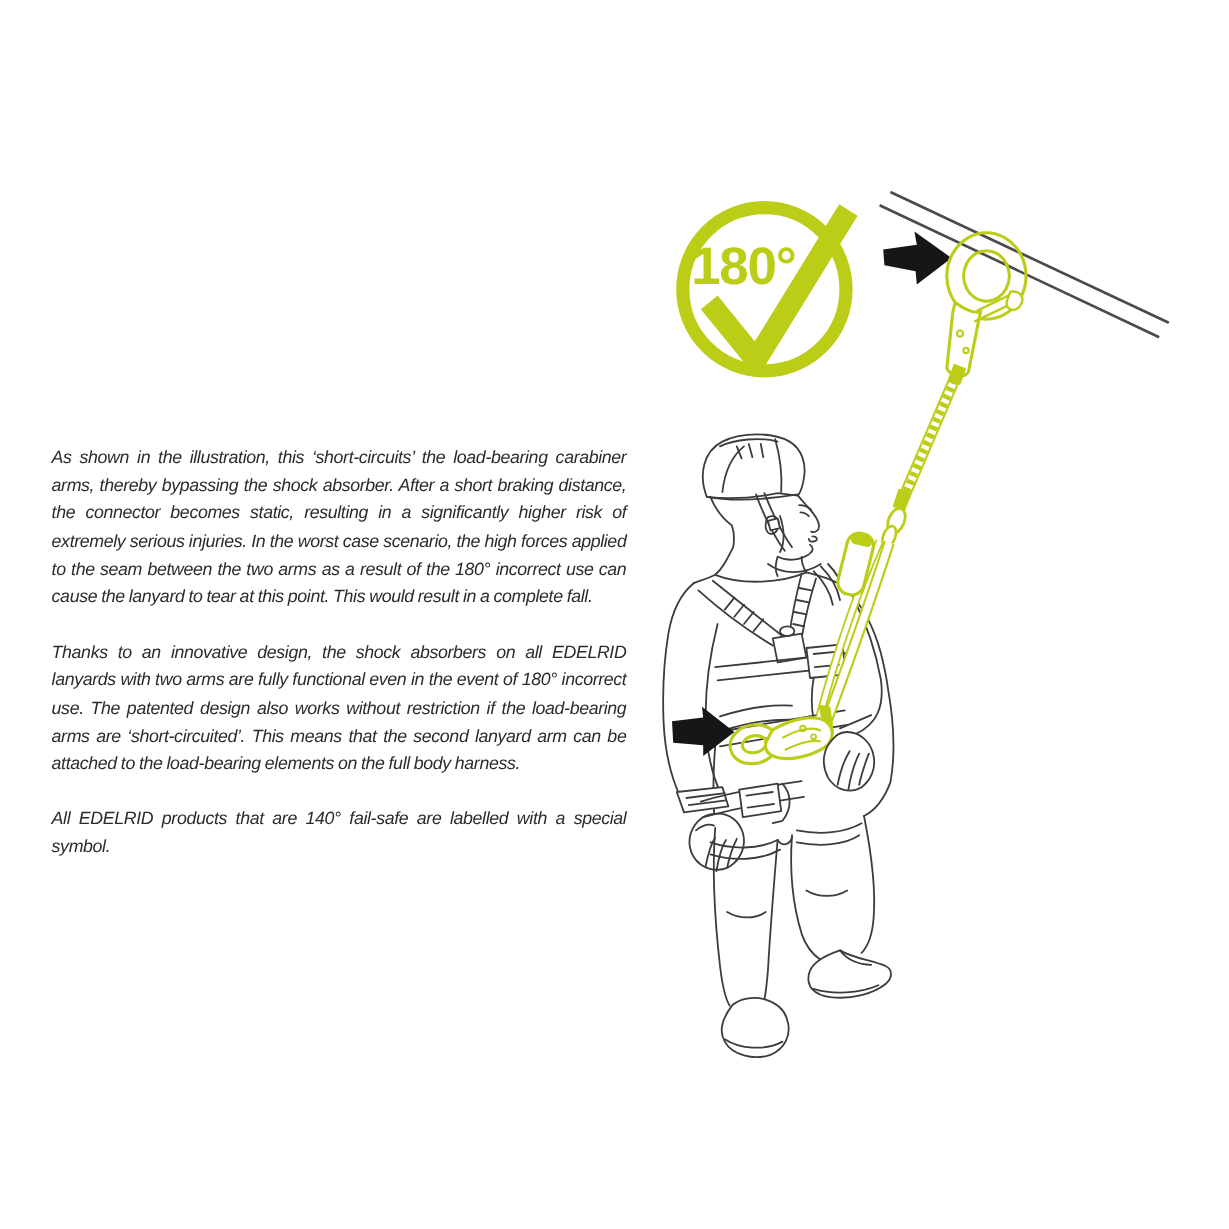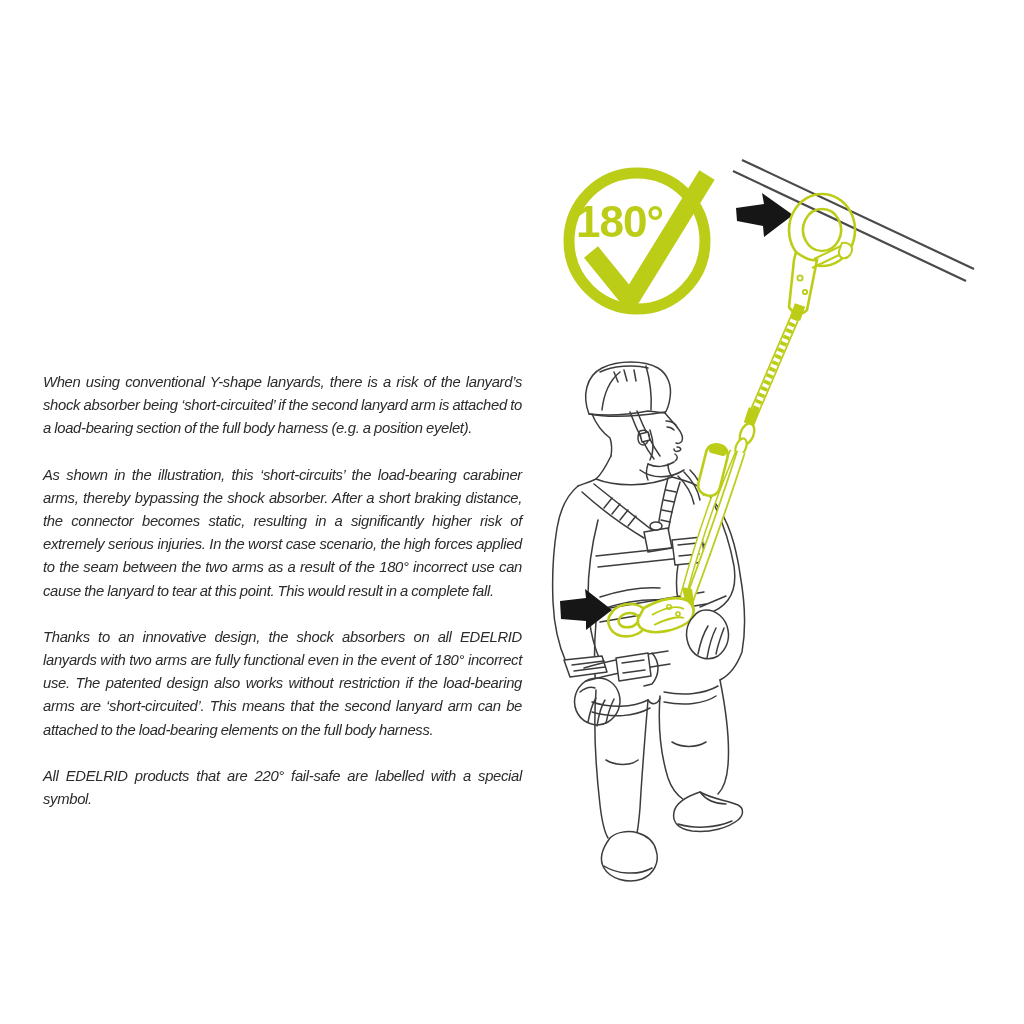--- a/index.html
+++ b/index.html
@@ -45,24 +45,23 @@
     font-family:"Liberation Sans",sans-serif;
     font-weight:bold;font-size:44px;letter-spacing:-1px;
   }
 </style>
 </head>
 <body>
 
 <div class="page">
 
   <div class="copy">
-    <p>When using conventional Y-shape lanyards, there is a risk of the lanyard’s shock absorber being ‘short-circuited’ if the second lanyard arm is attached to a load-bearing section of the full body harness (e.g. a position eyelet).</p>
     <p>As shown in the illustration, this ‘short-circuits’ the load-bearing carabiner arms, thereby bypassing the shock absorber. After a short braking distance, the connector becomes static, resulting in a significantly higher risk of extremely serious injuries. In the worst case scenario, the high forces applied to the seam between the two arms as a result of the 180° incorrect use can cause the lanyard to tear at this point. This would result in a complete fall.</p>
     <p>Thanks to an innovative design, the shock absorbers on all EDELRID lanyards with two arms are fully functional even in the event of 180° incorrect use. The patented design also works without restriction if the load-bearing arms are ‘short-circuited’. This means that the second lanyard arm can be attached to the load-bearing elements on the full body harness.</p>
-    <p>All EDELRID products that are 220° fail-safe are labelled with a special symbol.</p>
+    <p>All EDELRID products that are 140° fail-safe are labelled with a special symbol.</p>
   </div>
 
   <svg class="illus" viewBox="530 128 494 792" xmlns="http://www.w3.org/2000/svg">
 
     <g>
       <line class="rail" x1="742" y1="160" x2="974" y2="269"></line>
       <line class="rail" x1="733" y1="171" x2="966" y2="281"></line>
     </g>
 
     <g>

